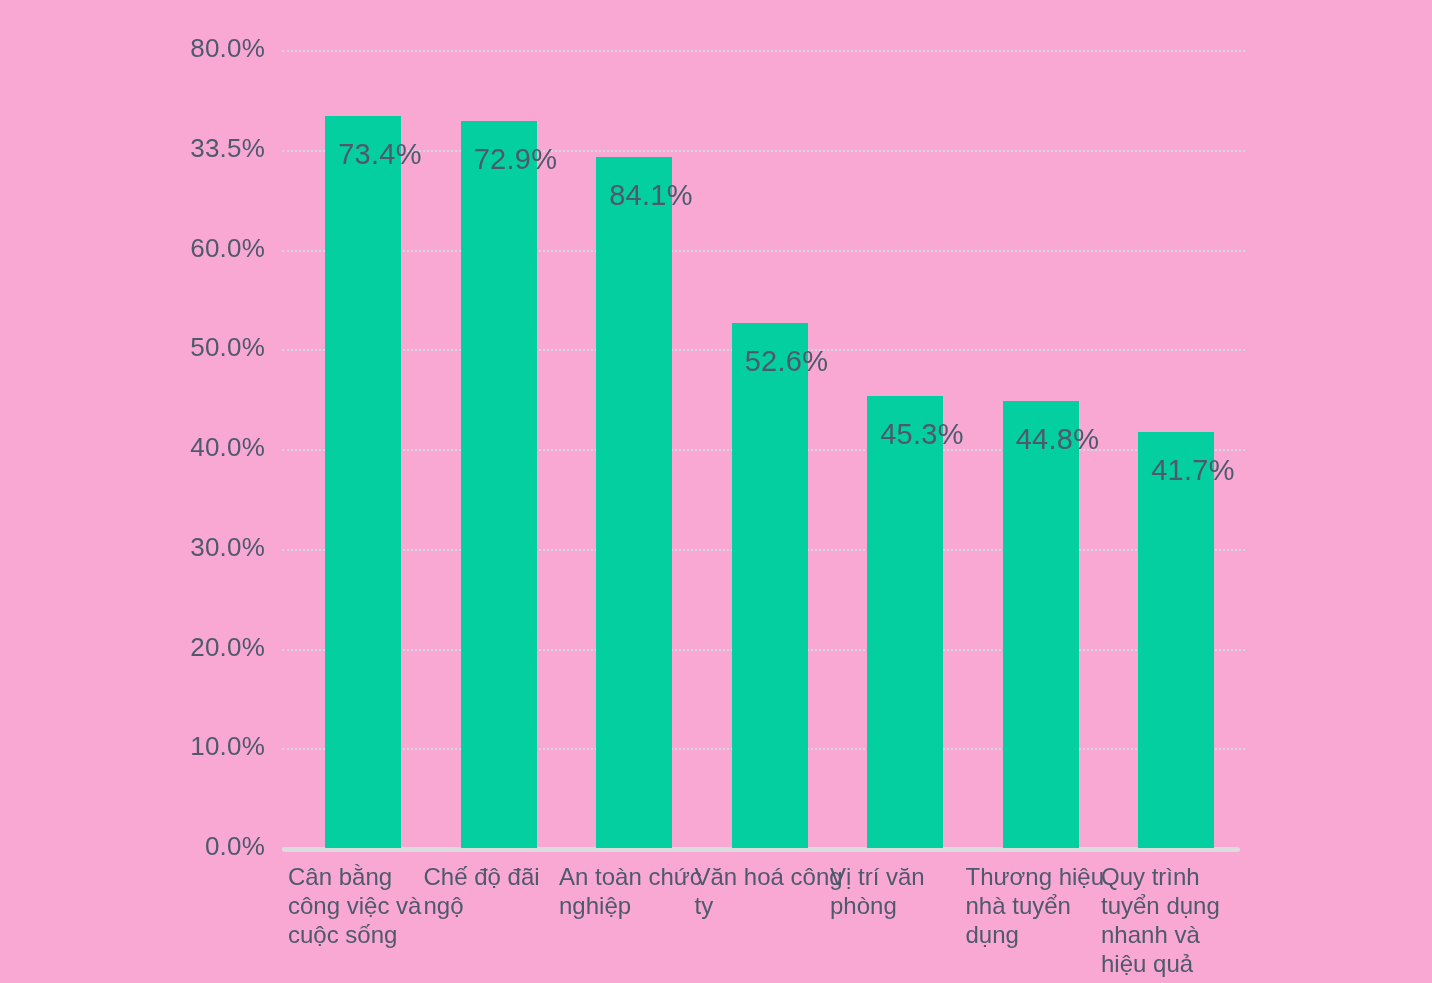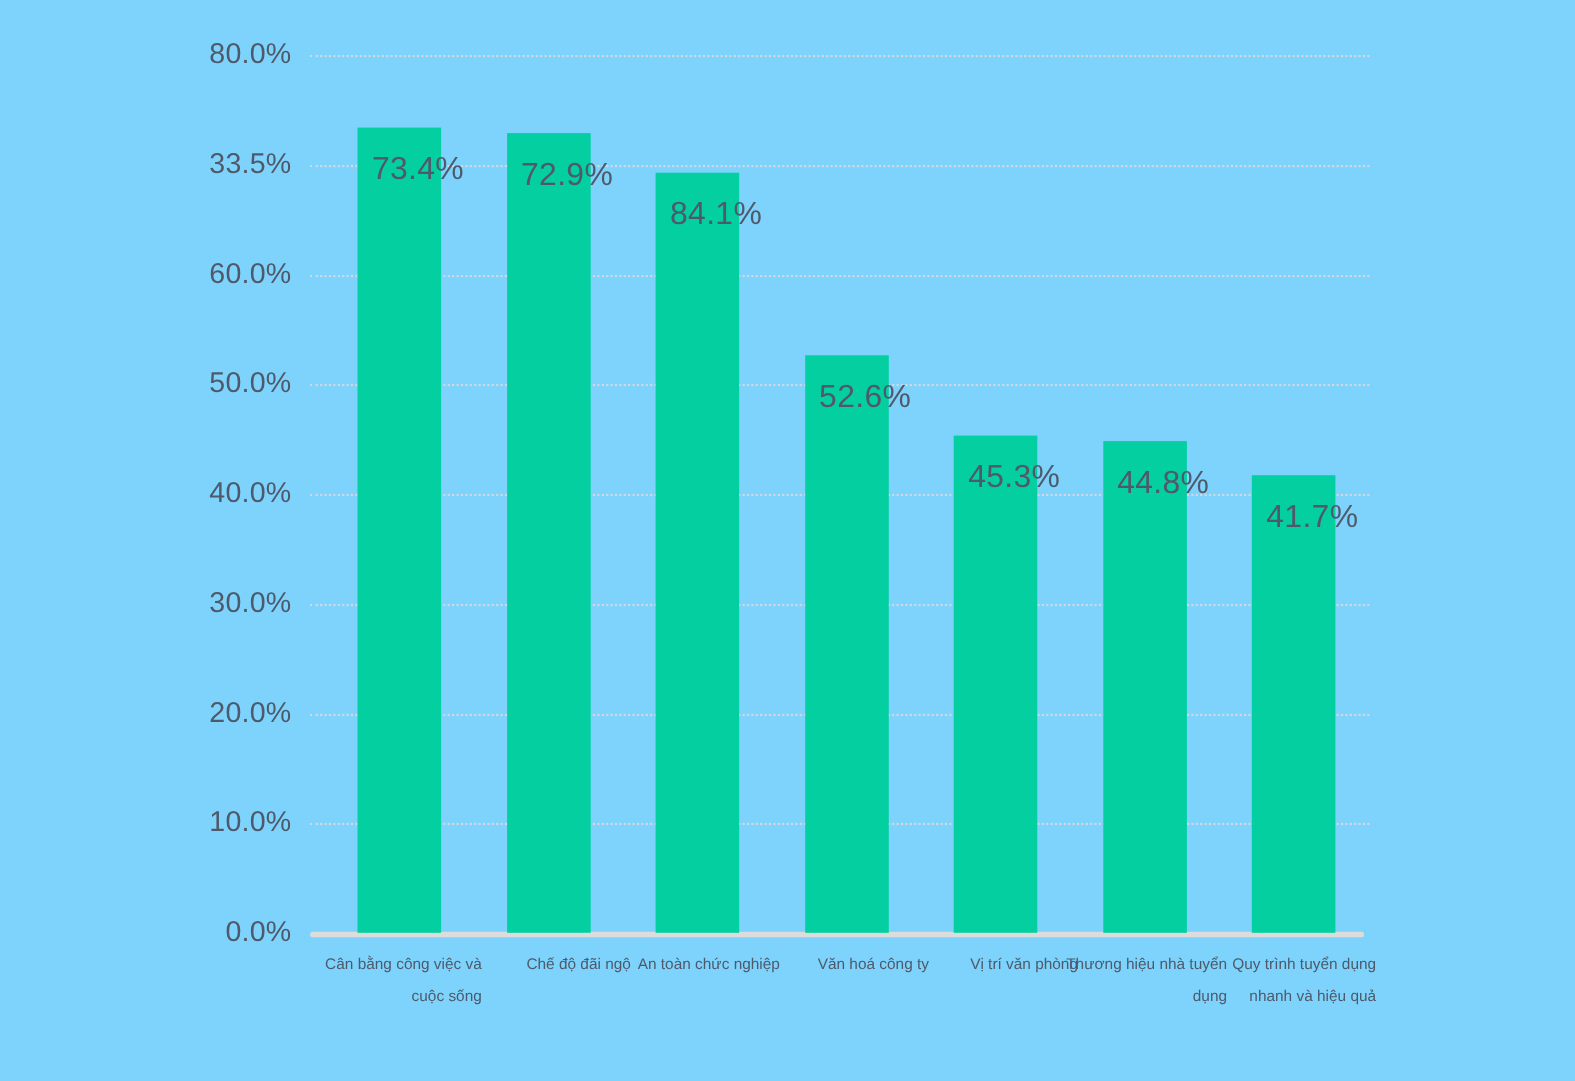--- a/index.html
+++ b/index.html
@@ -11,21 +11,21 @@
     height: 983px;
     background: #f0f4fd;
     font-family: "Liberation Sans", sans-serif;
     overflow: hidden;
   }
 
   #chart-root {
     position: relative;
     width: 1432px;
     height: 983px;
-    background: #7dd3fc;
+    background: #f9a8d4;
   }
 
   
 
   .plot-area {
     position: absolute;
     left: 282px;
     top: 50px;
     width: 963px;
     height: 798px;
@@ -101,22 +101,22 @@
     position: absolute;
     left: 282px;
     top: 862px;
     width: 963px;
     height: 120px;
   }
   .x-label {
     position: absolute;
     top: 0;
     width: 150px;
-    text-align: right;
-    font-size: 14px;
+    text-align: left;
+    font-size: 24px;
     line-height: 29px;
     color: #4e5a6b;
     word-wrap: break-word;
   }
 </style>
 </head>
 <body>
 
 <div id="chart-root">
 

